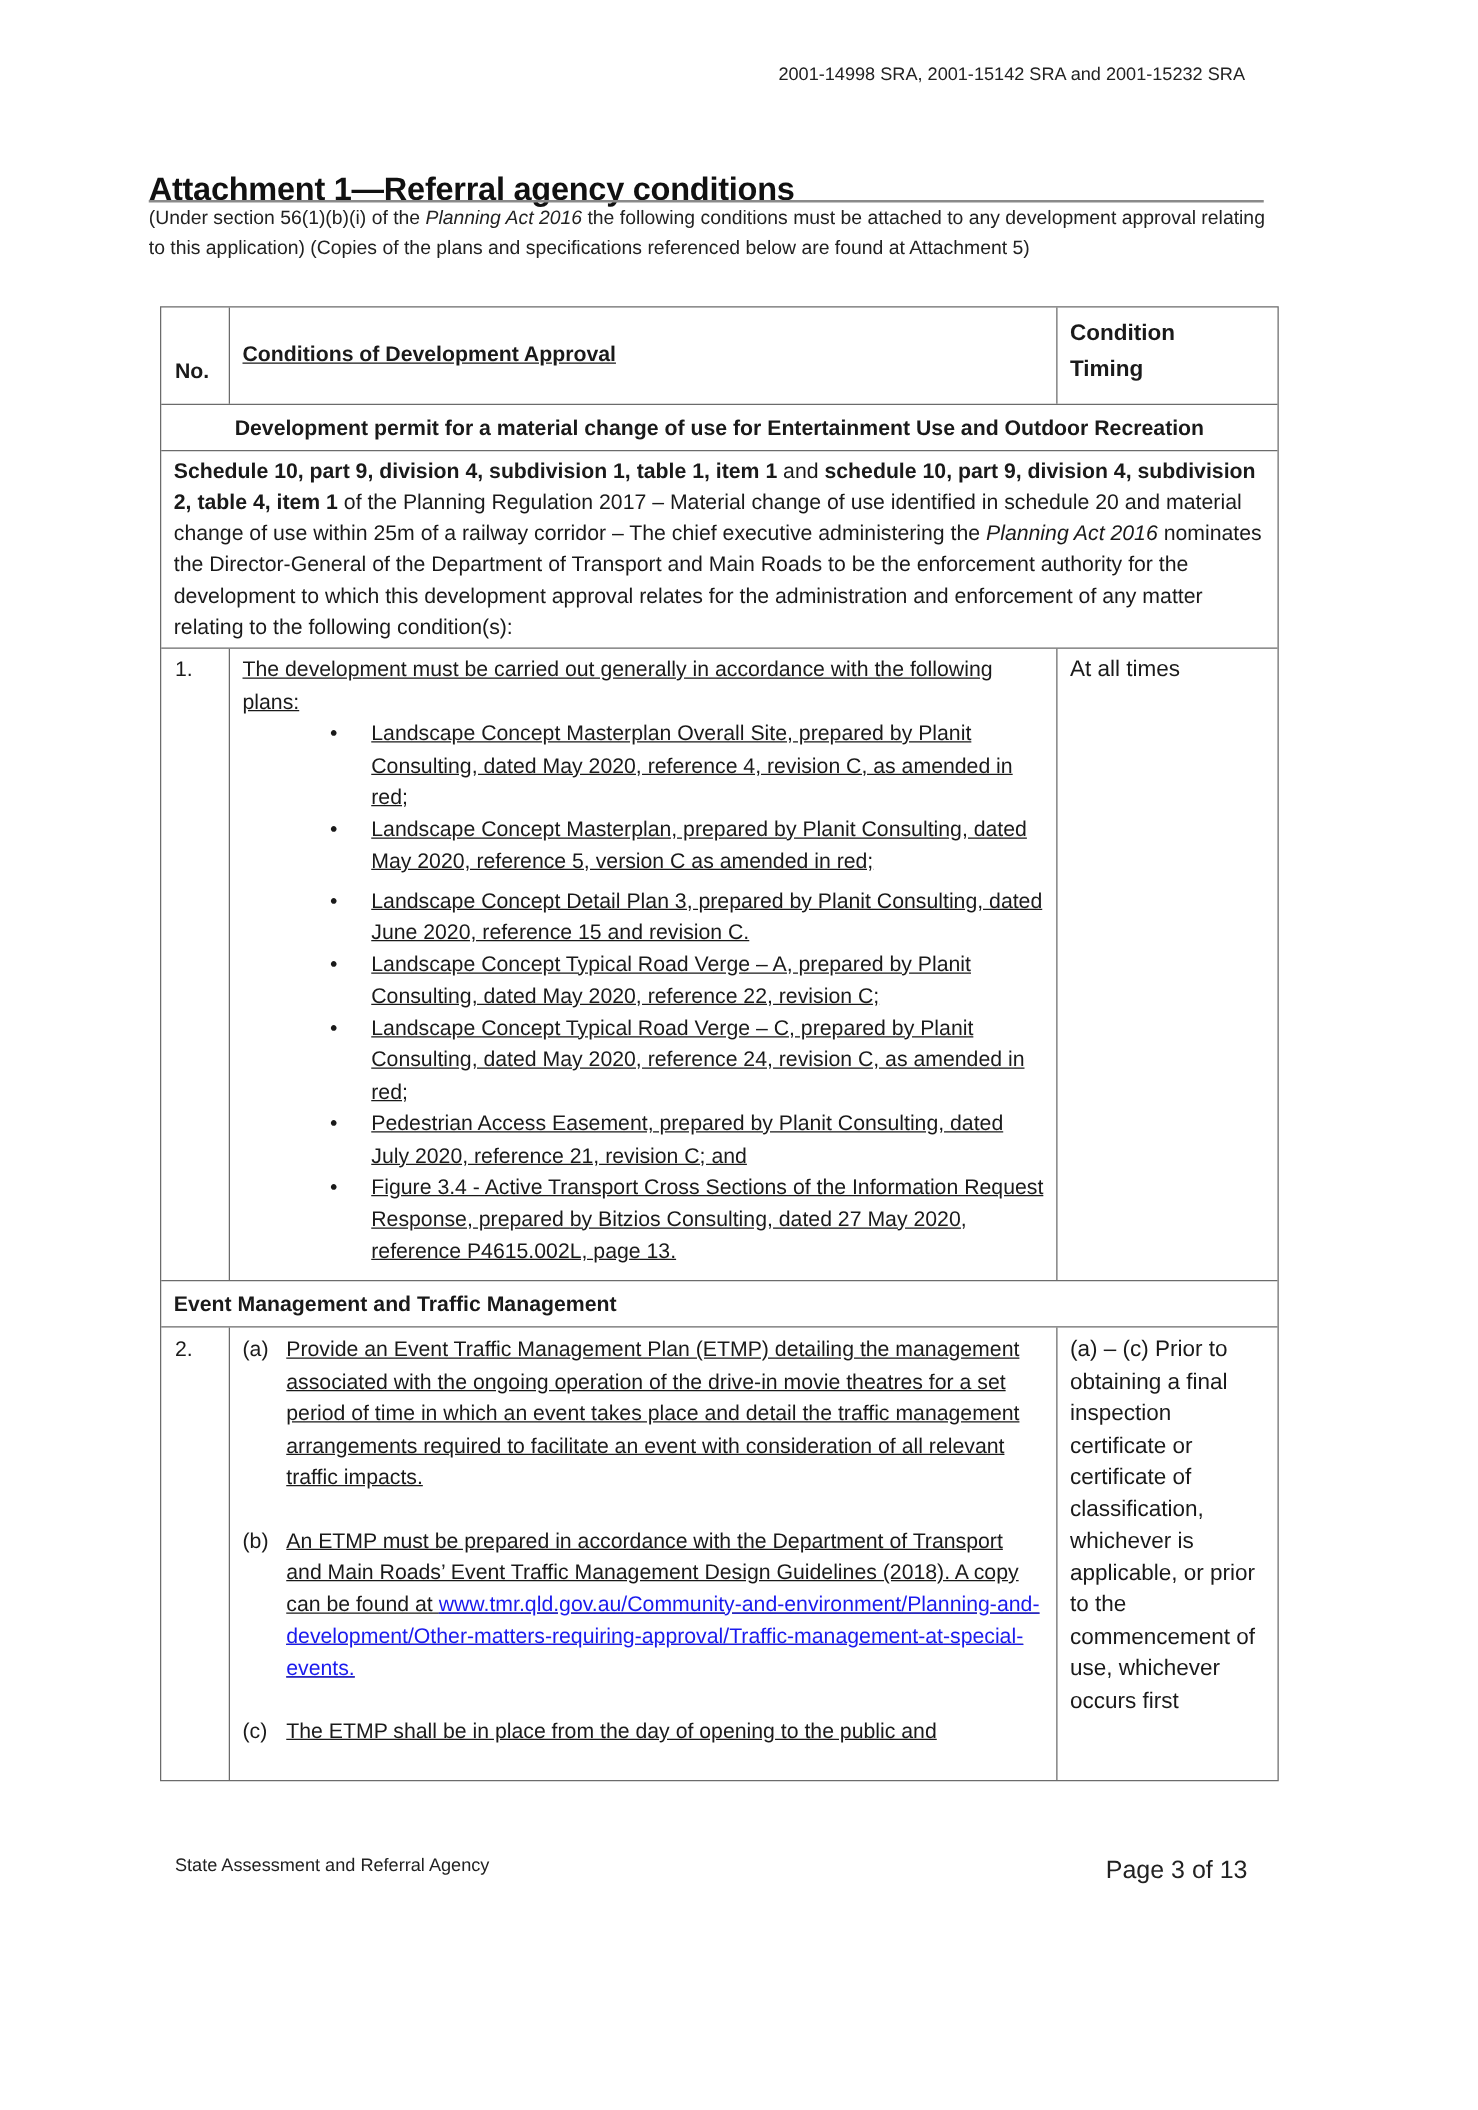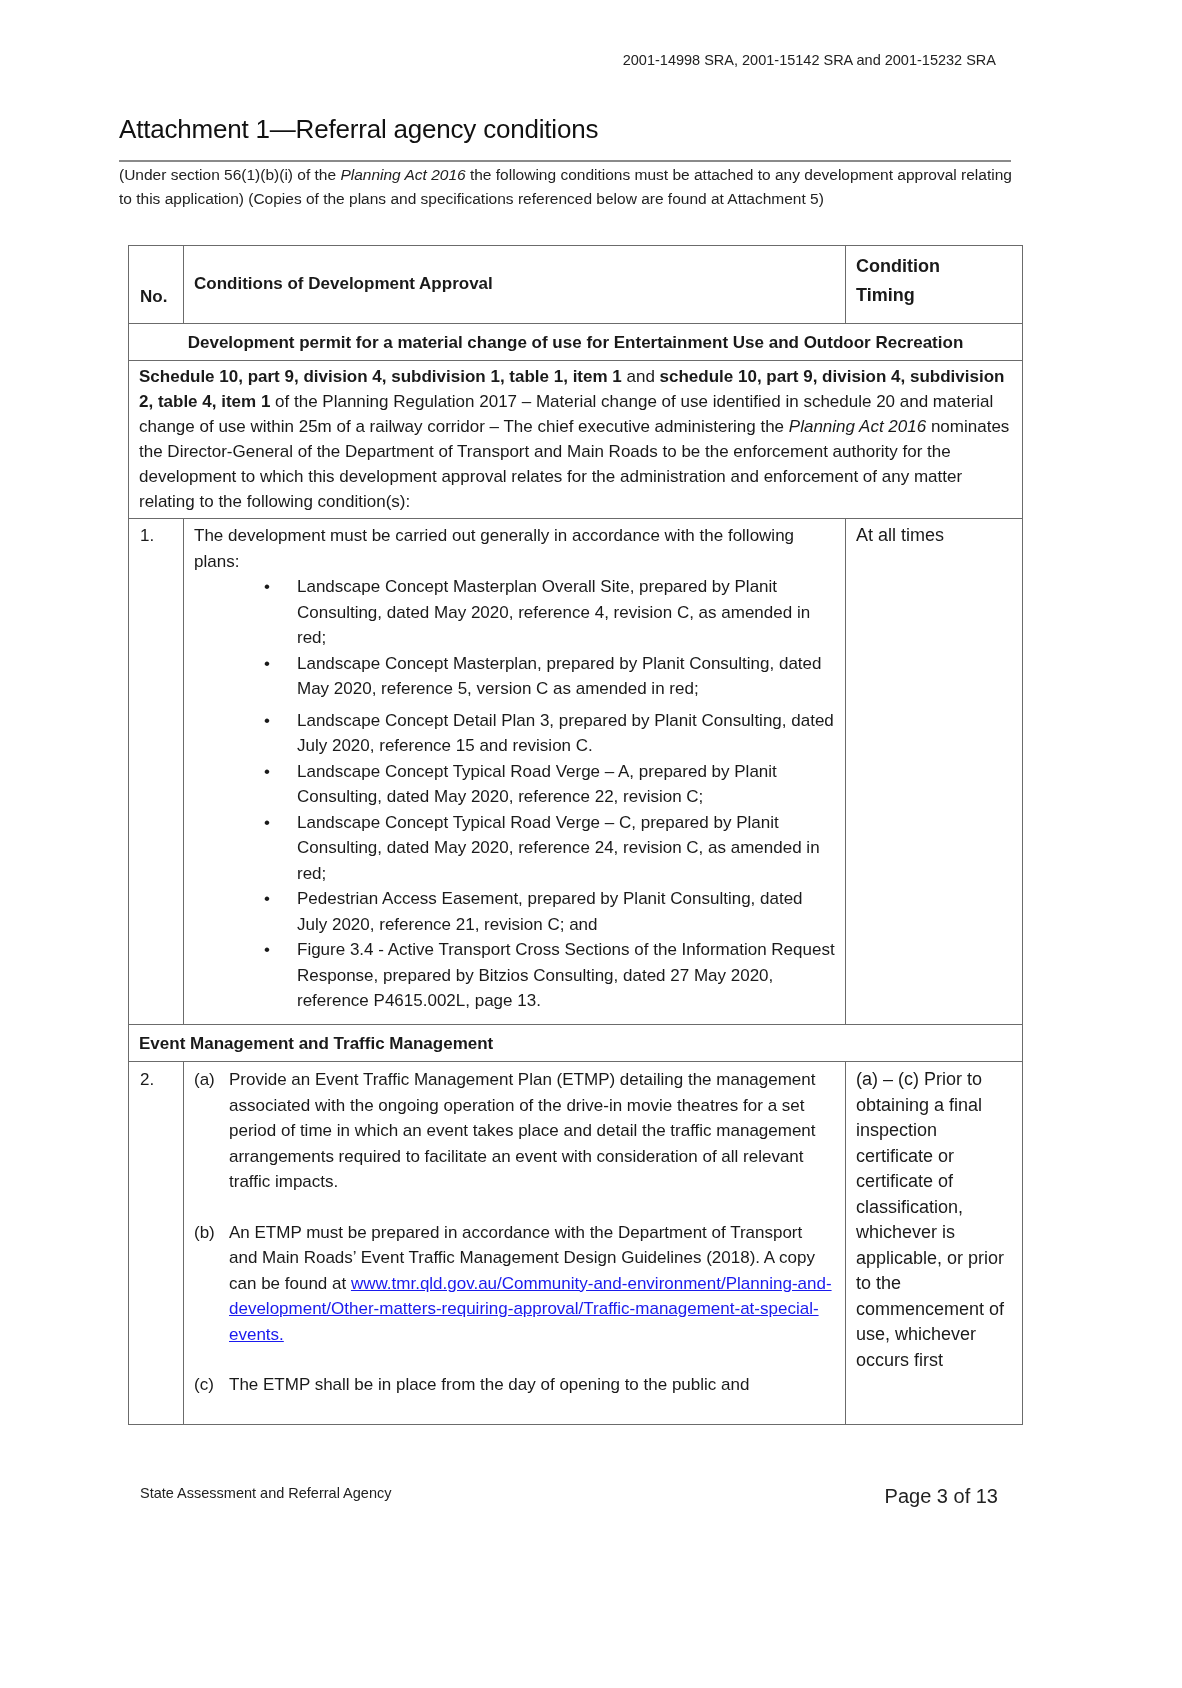--- a/index.html
+++ b/index.html
@@ -1,29 +1,29 @@
 <!DOCTYPE html>
 <html><head>
 <meta charset="utf-8">
 <style>
   * { box-sizing: border-box; margin: 0; padding: 0; }
   html, body { width: 1182px; height: 1688px; background: #ffffff; }
   body { position: relative; font-family: "Liberation Sans", sans-serif; color: #1a1a1a; overflow: hidden; }
   .abs { position: absolute; }
   .hdr-ref { left: 588px; top: 52px; width: 408px; text-align: right; font-size: 14.5px; color: #222; }
-  .title { left: 119px; top: 114px; font-size: 26px; font-weight: normal; color: #111; letter-spacing: -0.2px; }
+  .title { left: 119px; top: 136px; font-size: 26px; font-weight: bold; color: #111; letter-spacing: -0.2px; }
   .title-rule { left: 119px; top: 160px; width: 892px; height: 2px; background: #8a8a8a; }
   .intro { left: 119px; top: 163px; width: 895px; font-size: 15.5px; line-height: 23.5px; color: #222; }
   .intro i { font-style: italic; }
 
   .tbl { left: 128px; top: 245px; width: 895px; border: 1.5px solid #6b6b6b; }
   .row { position: relative; border-top: 1.5px solid #6b6b6b; display: flex; }
   .row:first-child { border-top: none; }
   .c-no { width: 55px; border-right: 1.5px solid #6b6b6b; padding: 10px 0 0 11px; font-size: 17px; line-height: 25.5px; }
-  .c-cond { width: 662px; border-right: 1.5px solid #6b6b6b; padding: 10px 10px 0 10px; font-size: 17px; line-height: 25.5px; }
+  .c-cond { width: 662px; border-right: 1.5px solid #6b6b6b; padding: 10px 10px 0 10px; font-size: 17px; line-height: 25.5px; text-decoration: underline; }
   .c-time { flex: 1; padding: 10px 8px 0 10px; font-size: 18px; line-height: 25.5px; }
   .head .c-no, .head .c-cond, .head .c-time { font-weight: bold; }
   .head { height: 77px; }
   .head .c-no { padding-top: 38px; }
   .head .c-cond { padding-top: 25px; }
   .head .c-time { padding-top: 6px; line-height: 29px; }
   .span { width: 100%; padding: 6px 10px 6px 10px; font-size: 17px; line-height: 25px; }
   .span.bold { font-weight: bold; }
   .span b { font-weight: bold; }
   .span i { font-style: italic; }
@@ -68,21 +68,21 @@
     <div class="span" style="padding-top:3px;padding-bottom:4px;"><b>Schedule 10, part 9, division 4, subdivision 1, table 1, item 1</b><span> and </span><b>schedule 10, part 9, division 4, subdivision 2, table 4, item 1</b><span> of the Planning Regulation 2017 – Material change of use identified in schedule 20 and material change of use within 25m of a railway corridor – The chief executive administering the </span><i>Planning Act 2016</i><span> nominates the Director-General of the Department of Transport and Main Roads to be the enforcement authority for the development to which this development approval relates for the administration and enforcement of any matter relating to the following condition(s):</span></div>
   </div>
 
   <div class="row" style="height:506px;">
     <div class="c-no" style="padding-top:4px;">1.</div>
     <div class="c-cond" style="padding-top:4px;">
       <div>The development must be carried out generally in accordance with the following plans:</div>
       <ul class="plans">
         <li>Landscape Concept Masterplan Overall Site, prepared by Planit Consulting, dated May 2020, reference 4, revision C, as amended in red;</li>
         <li>Landscape Concept Masterplan, prepared by Planit Consulting, dated May 2020, reference 5, version C as amended in red;</li>
-        <li class="gap">Landscape Concept Detail Plan 3, prepared by Planit Consulting, dated July 2020, reference 15 and revision C.</li>
+        <li class="gap">Landscape Concept Detail Plan 3, prepared by Planit Consulting, dated June 2020, reference 15 and revision C.</li>
         <li>Landscape Concept Typical Road Verge – A, prepared by Planit Consulting, dated May 2020, reference 22, revision C;</li>
         <li>Landscape Concept Typical Road Verge – C, prepared by Planit Consulting, dated May 2020, reference 24, revision C, as amended in red;</li>
         <li>Pedestrian Access Easement, prepared by Planit Consulting, dated July 2020, reference 21, revision C; and</li>
         <li>Figure 3.4 - Active Transport Cross Sections of the Information Request Response, prepared by Bitzios Consulting, dated 27 May 2020, reference P4615.002L, page 13.</li>
       </ul>
     </div>
     <div class="c-time" style="padding-top:4px;">At all times</div>
   </div>
 
   <div class="row" style="height:37px;">

